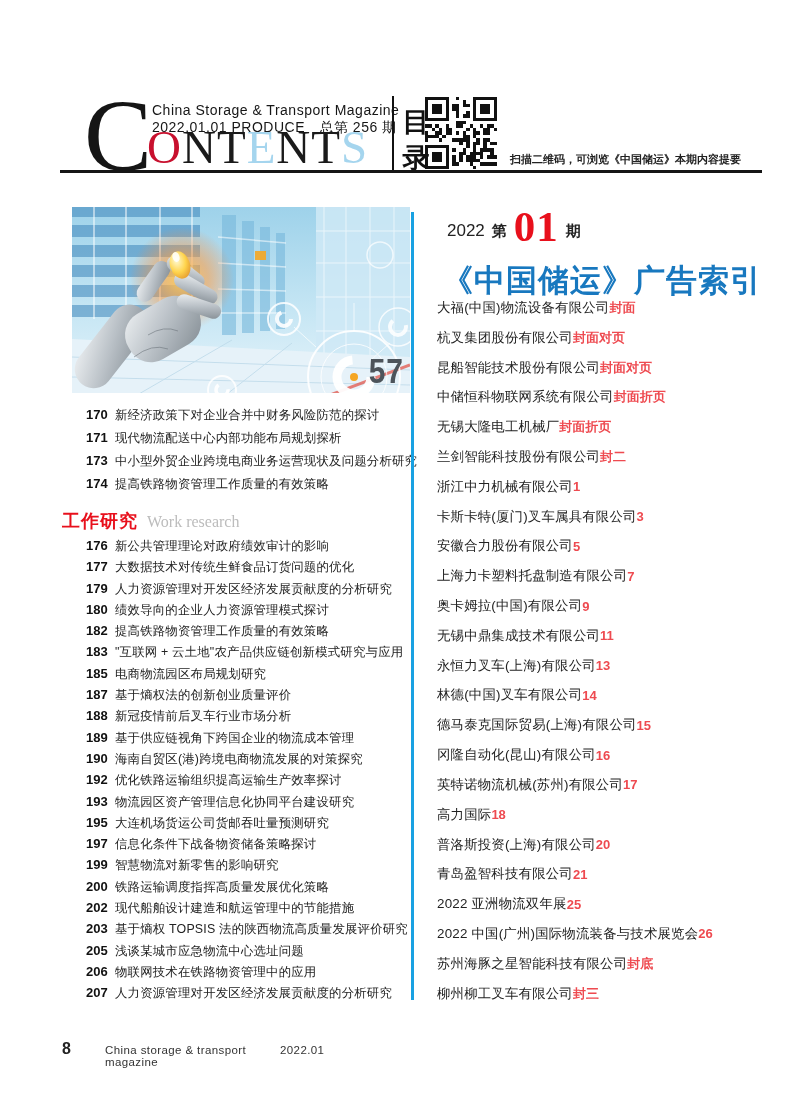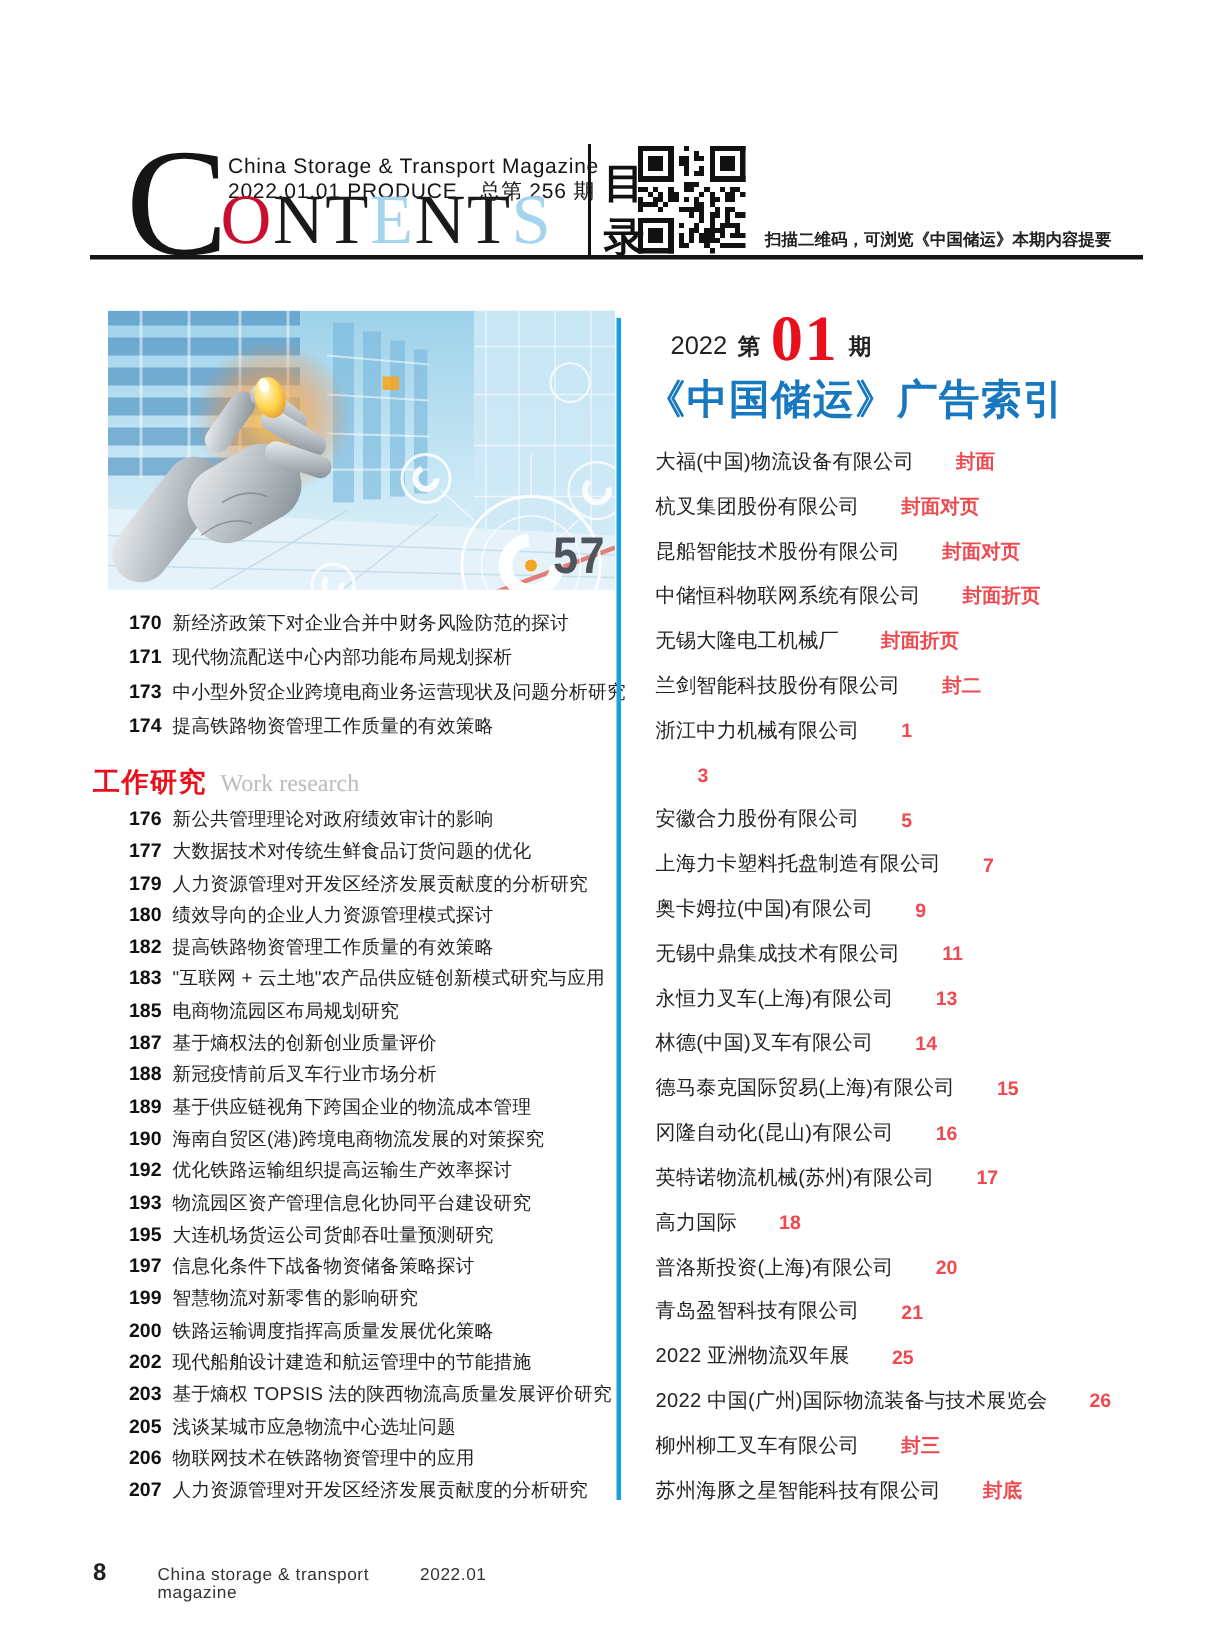--- a/index.html
+++ b/index.html
@@ -43,26 +43,26 @@
   .section-en{font-family:"Liberation Serif",serif;font-size:16px;color:#bcbcbc;}
 
   
   .col-divider{position:absolute;left:411px;top:212px;width:3px;height:788px;
                background:var(--divider-blue,#18a1e2);}
   .issue-line{position:absolute;left:447px;top:209px;display:flex;align-items:flex-end;gap:7px;}
   .issue-year{font-size:17px;color:#222;padding-bottom:4px;}
   .issue-di,.issue-qi{font-size:15px;font-weight:600;color:#222;padding-bottom:4px;}
   .issue-no{font-family:"Liberation Serif",serif;font-size:43px;line-height:36px;font-weight:700;
             color:var(--accent-red,#e8101c);letter-spacing:1px;}
-  .ad-title{position:absolute;left:430px;top:248px;margin:0;font-size:27px;font-weight:700;
+  .ad-title{position:absolute;left:430px;top:248px;margin:12px;font-size:31px;font-weight:700;
             color:var(--title-blue,#1878bf);letter-spacing:1px;}
   .ads-list{position:absolute;left:437px;top:293px;width:310px;margin:0;padding:0;list-style:none;}
   .ad-row{height:29.82px;display:flex;justify-content:flex-start;align-items:center;}
   .ad-name{font-size:13.4px;color:#222;letter-spacing:.2px;white-space:nowrap;}
-  .ad-page{font-size:13px;font-weight:600;color:var(--soft-red,#ee4a50);white-space:nowrap;margin-left:28px;}
+  .ad-page{font-size:13px;font-weight:600;color:var(--soft-red,#ee4a50);white-space:nowrap;}
 
   
   .footer{position:absolute;left:62px;top:1040px;display:flex;align-items:baseline;}
   .footer-page{font-size:16px;font-weight:700;color:#222;width:43px;}
   .footer-mag{font-size:11.5px;color:#333;letter-spacing:.4px;width:175px;}
   .footer-date{font-size:11.5px;color:#333;letter-spacing:.4px;}
 </style>
 </head>
 <body>
 
@@ -513,20 +513,21 @@
         <span class="ad-name">兰剑智能科技股份有限公司</span>
         <span class="ad-page">封二</span>
       </li>
 
       <li class="ad-row">
         <span class="ad-name">浙江中力机械有限公司</span>
         <span class="ad-page">1</span>
       </li>
 
       <li class="ad-row">
+        <span class="ad-name">卡斯卡特(厦门)叉车属具有限公司</span>
         <span class="ad-page">3</span>
       </li>
 
       <li class="ad-row">
         <span class="ad-name">安徽合力股份有限公司</span>
         <span class="ad-page">5</span>
       </li>
 
       <li class="ad-row">
         <span class="ad-name">上海力卡塑料托盘制造有限公司</span>
@@ -587,27 +588,27 @@
         <span class="ad-name">2022 亚洲物流双年展</span>
         <span class="ad-page">25</span>
       </li>
 
       <li class="ad-row">
         <span class="ad-name">2022 中国(广州)国际物流装备与技术展览会</span>
         <span class="ad-page">26</span>
       </li>
 
       <li class="ad-row">
+        <span class="ad-name">苏州海豚之星智能科技有限公司</span>
+        <span class="ad-page">封底</span>
+      </li>
+
+      <li class="ad-row">
         <span class="ad-name">柳州柳工叉车有限公司</span>
         <span class="ad-page">封三</span>
-      </li>
-
-      <li class="ad-row">
-        <span class="ad-name">苏州海豚之星智能科技有限公司</span>
-        <span class="ad-page">封底</span>
       </li>
     </ul>
 
   <div class="footer">
     <span class="footer-page">8</span>
     <span class="footer-mag">China storage &amp; transport magazine</span>
     <span class="footer-date">2022.01</span>
   </div>
 
 </div>

